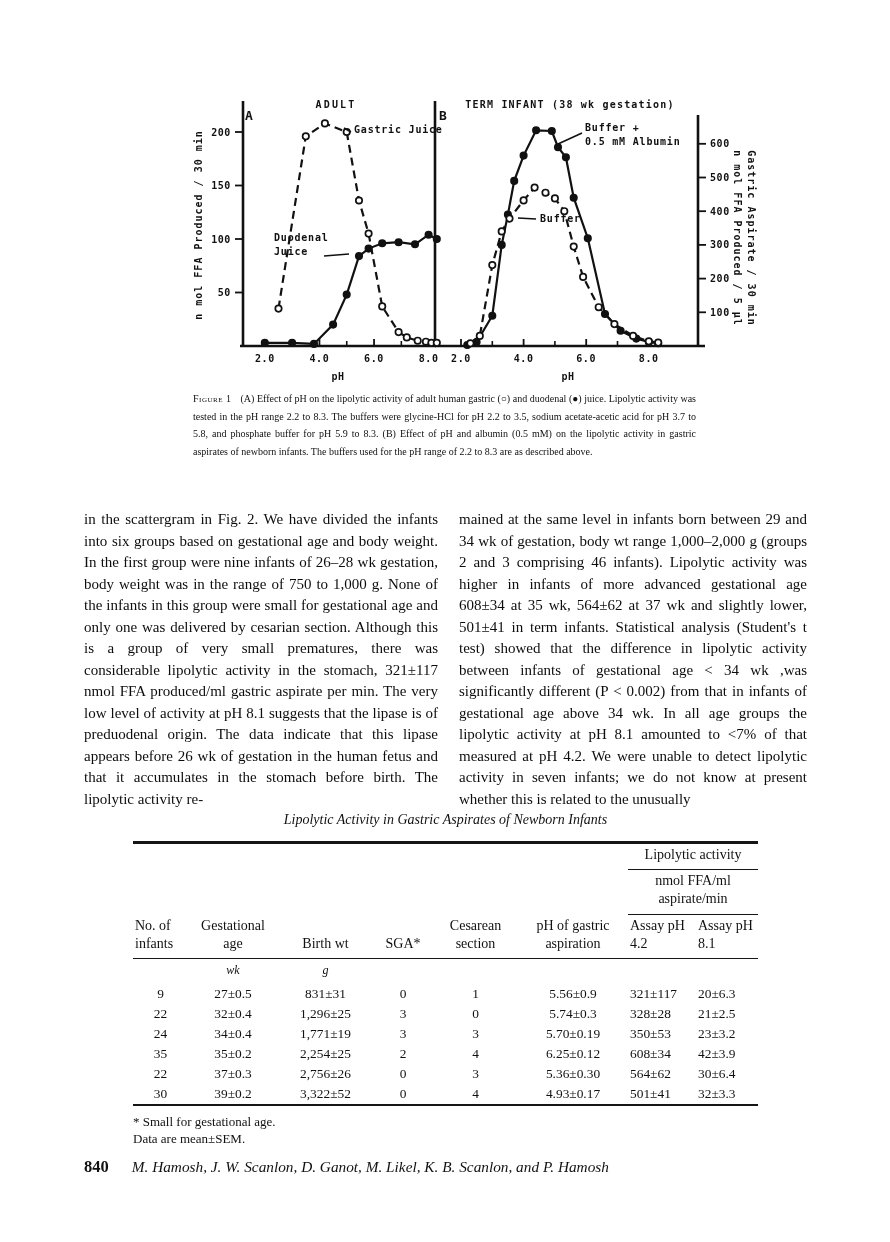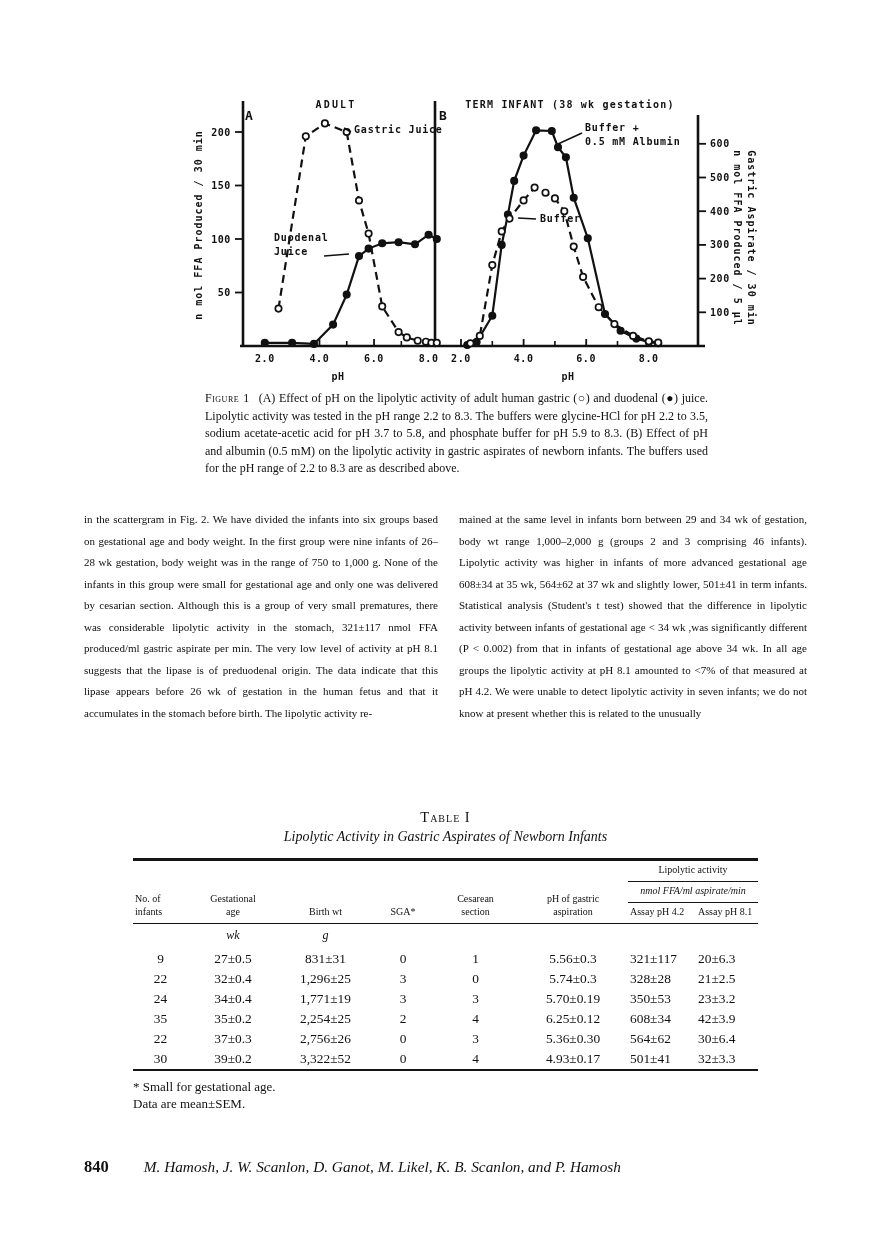--- a/index.html
+++ b/index.html
@@ -1,41 +1,41 @@
 <!DOCTYPE html>
 <html><head>
 <meta charset="utf-8">
 <style>
   html,body{margin:0;padding:0;background:#e8e8e8;}
   .page{position:relative;width:890px;height:1242px;background:#ffffff;color:#111;
         font-family:"Liberation Serif",serif;overflow:hidden;}
   .figure-svg{position:absolute;left:178px;top:88px;width:590px;height:300px;}
-  .caption{position:absolute;left:205px;top:390px;width:503px;font-size:12px;line-height:17.6px;
+  .caption{position:absolute;left:193px;top:390px;width:503px;font-size:10px;line-height:17.6px;
            text-align:justify;color:#101010;}
   .cap-label{font-variant:small-caps;letter-spacing:.5px;margin-right:9px;}
-  .bodycol{position:absolute;top:509px;font-size:11px;line-height:21.5px;text-align:justify;color:#0d0d0d;}
+  .bodycol{position:absolute;top:509px;font-size:15px;line-height:21.5px;text-align:justify;color:#0d0d0d;}
   .col-left{left:84px;width:354px;}
   .col-right{left:459px;width:348px;}
   .tablewrap{position:absolute;left:133px;top:809px;width:625px;}
   .t-label{text-align:center;font-size:14.5px;font-variant:small-caps;letter-spacing:1px;}
   .t-title{text-align:center;font-size:14px;font-style:italic;margin:3px 0 13px 0;}
   table.paper-table{border-collapse:collapse;width:625px;border-top:3px solid #151515;
         border-bottom:2.5px solid #151515;font-family:"Liberation Serif",serif;}
   table.paper-table thead{border-bottom:1.3px solid #151515;}
-  table.paper-table th{font-weight:normal;font-size:10px;line-height:1.3;white-space:pre-line;
+  table.paper-table th{font-weight:normal;font-size:14px;line-height:1.3;white-space:pre-line;
         vertical-align:bottom;padding:2px 2px 5px 2px;margin-top:45px;}
   th.group{border-bottom:1.2px solid #151515;text-align:center;font-size:11.6px;padding-top:7px;}
-  th.subgroup{border-bottom:1.2px solid #151515;text-align:center;font-style:italic;}
+  th.subgroup{border-bottom:1.2px solid #151515;text-align:center;}
   th.assay{text-align:left;padding-left:2px;}
   td{font-size:13.4px;padding:2px 2px;text-align:center;}
   tr.units td{font-style:italic;font-size:12px;padding:4px 2px 6px 2px;}
   td.al,th.al{text-align:left;}
   .footnotes{margin-top:7px;font-size:13px;line-height:17px;}
   .footer{position:absolute;left:84px;top:1157px;width:720px;}
-  .pageno{font-size:16.5px;font-weight:bold;margin-right:31px;}
+  .pageno{font-size:16.5px;font-weight:bold;margin-right:19px;}
   .authors{font-size:15.3px;font-style:italic;}
 </style>
 </head>
 <body>
 
 <div class="page">
 
   <svg id="fig-svg" class="figure-svg" viewBox="0 0 590 300">
       <line x1="65" y1="13" x2="65" y2="258" stroke="#111" stroke-width="2.6"></line>
       <line x1="62" y1="258" x2="258" y2="258" stroke="#111" stroke-width="2.6"></line>
@@ -170,21 +170,20 @@
     </svg>
 
   <div class="caption">
     <span class="cap-label">Figure 1</span><span>(A) Effect of pH on the lipolytic activity of adult human gastric (○) and duodenal (●) juice. Lipolytic activity was tested in the pH range 2.2 to 8.3. The buffers were glycine-HCl for pH 2.2 to 3.5, sodium acetate-acetic acid for pH 3.7 to 5.8, and phosphate buffer for pH 5.9 to 8.3. (B) Effect of pH and albumin (0.5 mM) on the lipolytic activity in gastric aspirates of newborn infants. The buffers used for the pH range of 2.2 to 8.3 are as described above.</span>
   </div>
 
   <div class="bodycol col-left">in the scattergram in Fig. 2. We have divided the infants into six groups based on gestational age and body weight. In the first group were nine infants of 26–28 wk gestation, body weight was in the range of 750 to 1,000 g. None of the infants in this group were small for gestational age and only one was delivered by cesarian section. Although this is a group of very small prematures, there was considerable lipolytic activity in the stomach, 321±117 nmol FFA produced/ml gastric aspirate per min. The very low level of activity at pH 8.1 suggests that the lipase is of preduodenal origin. The data indicate that this lipase appears before 26 wk of gestation in the human fetus and that it accumulates in the stomach before birth. The lipolytic activity re-</div>
   <div class="bodycol col-right">mained at the same level in infants born between 29 and 34 wk of gestation, body wt range 1,000–2,000 g (groups 2 and 3 comprising 46 infants). Lipolytic activity was higher in infants of more advanced gestational age 608±34 at 35 wk, 564±62 at 37 wk and slightly lower, 501±41 in term infants. Statistical analysis (Student's t test) showed that the difference in lipolytic activity between infants of gestational age &lt; 34 wk ,was significantly different (P &lt; 0.002) from that in infants of gestational age above 34 wk. In all age groups the lipolytic activity at pH 8.1 amounted to &lt;7% of that measured at pH 4.2. We were unable to detect lipolytic activity in seven infants; we do not know at present whether this is related to the unusually</div>
 
   <div class="tablewrap">
-    <div class="t-label">Table I</div>
     <div class="t-title">Lipolytic Activity in Gastric Aspirates of Newborn Infants</div>
     <table class="paper-table" id="t1">
         <colgroup>
           <col style="width: 55px;">
           <col style="width: 90px;">
           <col style="width: 95px;">
           <col style="width: 60px;">
           <col style="width: 85px;">
           <col style="width: 110px;">
           <col style="width: 68px;">
@@ -222,21 +221,21 @@
             <td></td>
             <td></td>
             <td></td>
           </tr>
           <tr>
             <td>9</td>
             <td>27±0.5</td>
             <td>831±31</td>
             <td>0</td>
             <td>1</td>
-            <td>5.56±0.3</td>
+            <td>5.56±0.9</td>
             <td class="al">321±117</td>
             <td class="al">20±6.3</td>
           </tr>
           <tr>
             <td>22</td>
             <td>32±0.4</td>
             <td>1,296±25</td>
             <td>3</td>
             <td>0</td>
             <td>5.74±0.3</td>

